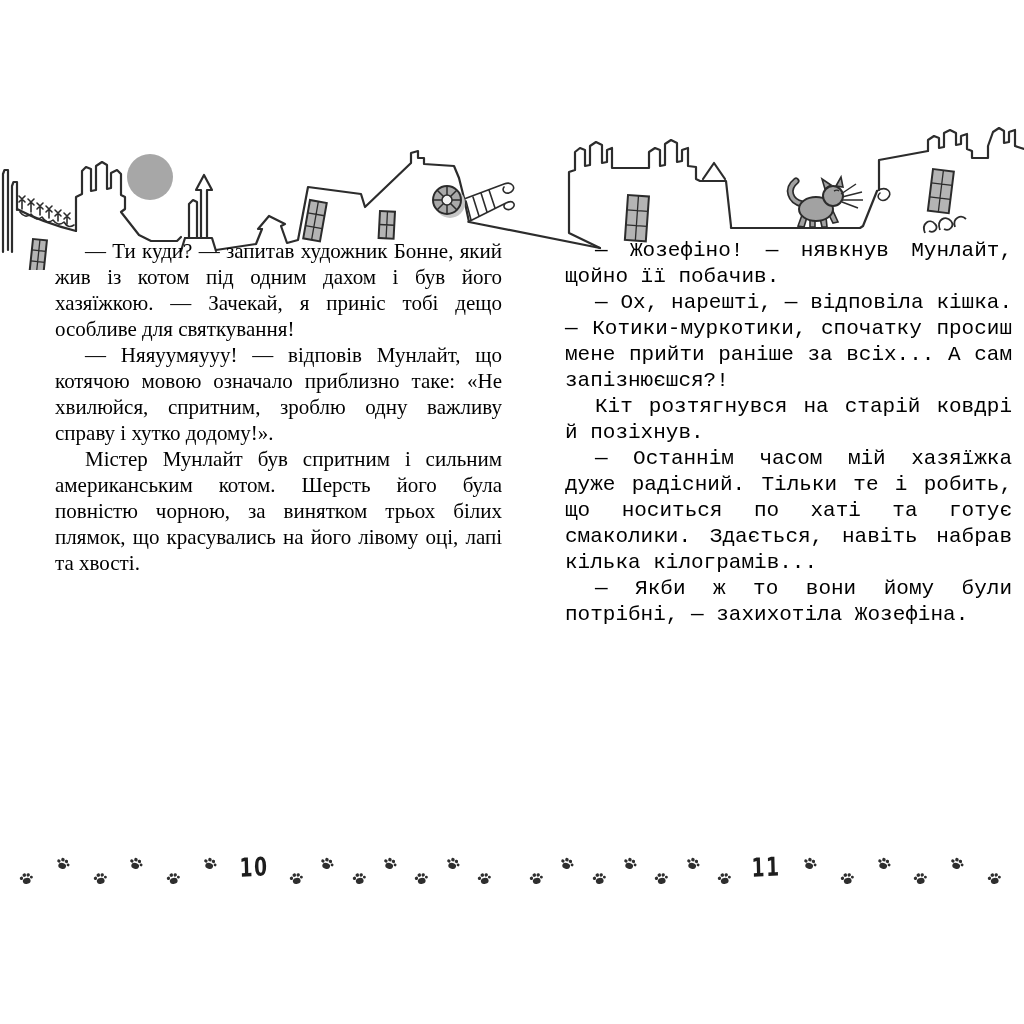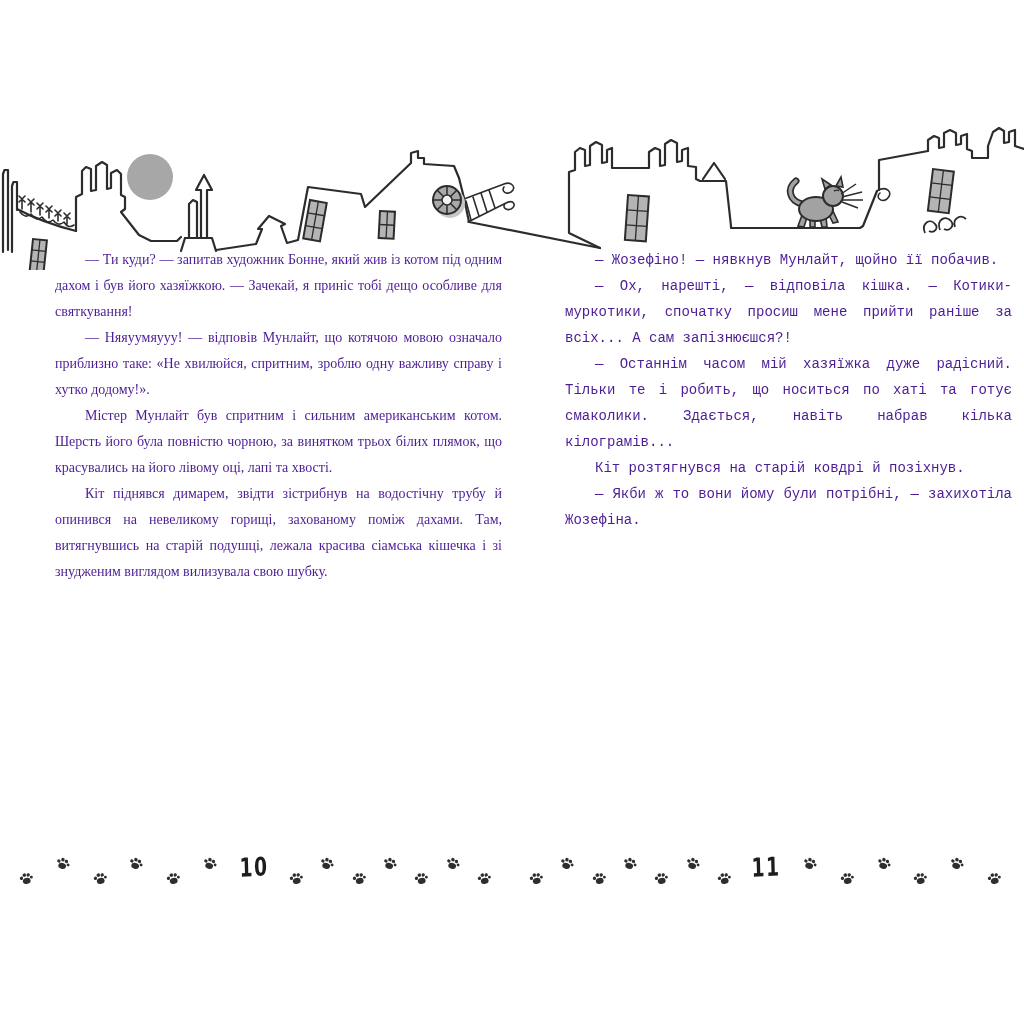--- a/index.html
+++ b/index.html
@@ -8,22 +8,22 @@
     background:#ffffff;
     overflow:hidden;
     position:relative;
     font-family:"Liberation Serif","DejaVu Serif",serif;
   }
   .spread{position:absolute;inset:0;}
   svg.skyline{position:absolute;top:0;left:0;}
   .outline{stroke:#2c2c2c;fill:none;stroke-width:2.2;stroke-linecap:round;stroke-linejoin:round;}
   .thin{stroke-width:1.6;}
   .col{
-    position:absolute;top:247px;width:447px;
-    font-size:14px;line-height:26px;color:#4c1d95;
+    position:absolute;top:238px;width:447px;
+    font-size:21px;line-height:26px;color:#000000;
     text-align:justify;
   }
   .col p{margin:0;text-indent:30px;}
   .col-left{left:55px;}
   .col-right{left:565px;font-family:Liberation Mono, monospace;}
   .pawrow{
     position:absolute;top:838px;height:48px;width:500px;
     display:flex;align-items:flex-end;box-sizing:border-box;padding:0 4px;
   }
   .pawrow-left{left:4px;}
@@ -120,28 +120,27 @@
       <circle cx="49" cy="19" r="10" fill="#a2a2a2" stroke="#2c2c2c" stroke-width="2"></circle>
       <path d="M50 14 C 52 13 54 13 55 14" stroke="#2c2c2c" stroke-width="1.4" fill="none"></path>
       <path d="M57 17 L72 7 M58 20 L78 15 M58 23 L79 23 M58 25 L74 31" stroke="#2c2c2c" stroke-width="1.5" fill="none"></path>
     </g>
   </svg>
 
   <main class="col col-left">
     <p>— Ти куди? — запитав художник Бонне, який жив із котом під одним дахом і був його хазяїжкою. — Зачекай, я приніс тобі дещо особливе для святкування!</p>
     <p>— Няяуумяууу! — відповів Мунлайт, що котячою мовою означало приблизно таке: «Не хвилюйся, спритним, зроблю одну важливу справу і хутко додому!».</p>
     <p>Містер Мунлайт був спритним і сильним американським котом. Шерсть його була повністю чорною, за винятком трьох білих плямок, що красувались на його лівому оці, лапі та хвості.</p>
-    <p>Кіт піднявся димарем, звідти зістрибнув на водостічну трубу й опинився на невеликому горищі, захованому поміж дахами. Там, витягнувшись на старій подушці, лежала красива сіамська кішечка і зі знудженим виглядом вилизувала свою шубку.</p>
   </main>
 
   <main class="col col-right">
     <p>— Жозефіно! — нявкнув Мунлайт, щойно її побачив.</p>
     <p>— Ох, нарешті, — відповіла кішка. — Котики-муркотики, спочатку просиш мене прийти раніше за всіх... А сам запізнюєшся?!</p>
+    <p>Кіт розтягнувся на старій ковдрі й позіхнув.</p>
     <p>— Останнім часом мій хазяїжка дуже радісний. Тільки те і робить, що носиться по хаті та готує смаколики. Здається, навіть набрав кілька кілограмів...</p>
-    <p>Кіт розтягнувся на старій ковдрі й позіхнув.</p>
     <p>— Якби ж то вони йому були потрібні, — захихотіла Жозефіна.</p>
   </main>
 
   <footer class="pawrow pawrow-left">
     <span class="paws">
         <svg class="paw down" width="16" height="16" viewBox="0 0 20 20">
           <g fill="#2e2e2e">
             <ellipse cx="10" cy="13.8" rx="4.9" ry="3.7"></ellipse>
             <circle cx="4.4" cy="9" r="2.1"></circle>
             <circle cx="8.8" cy="6" r="2.2"></circle>

